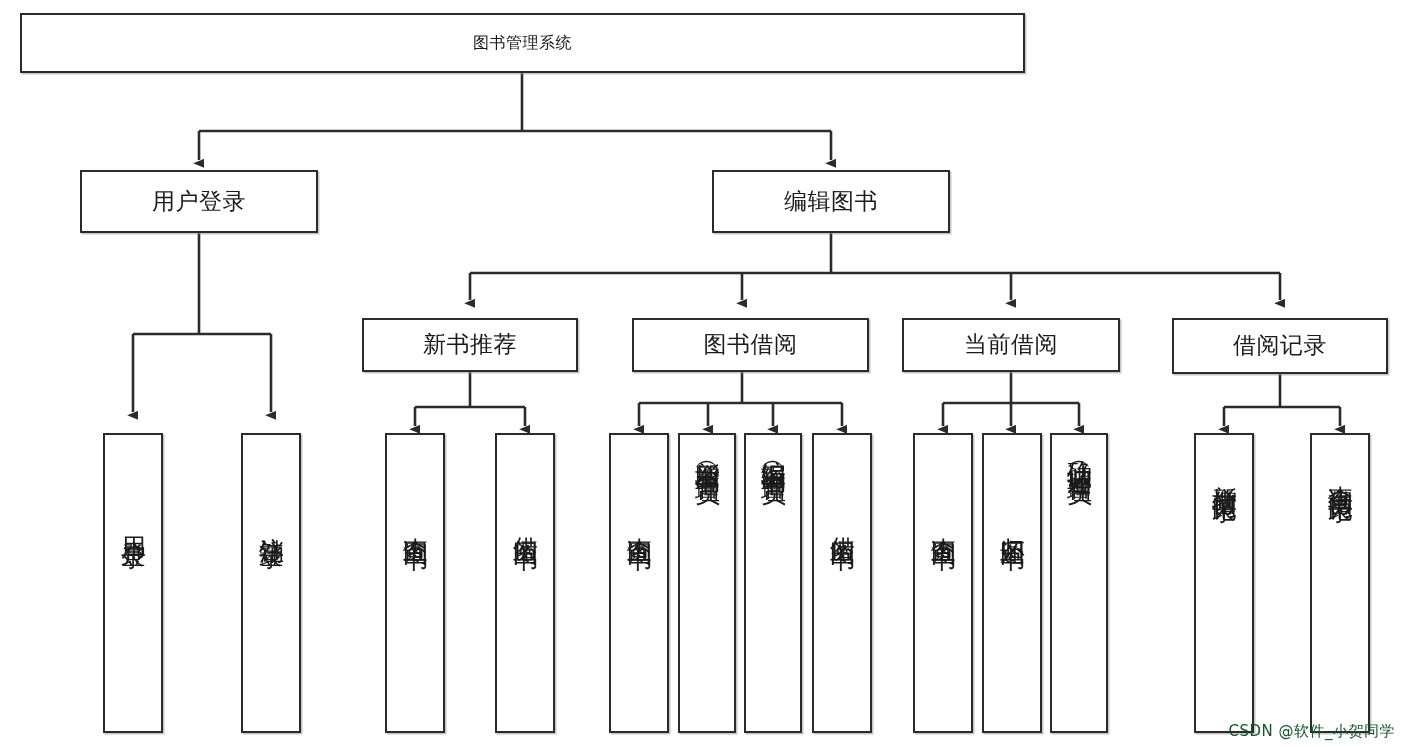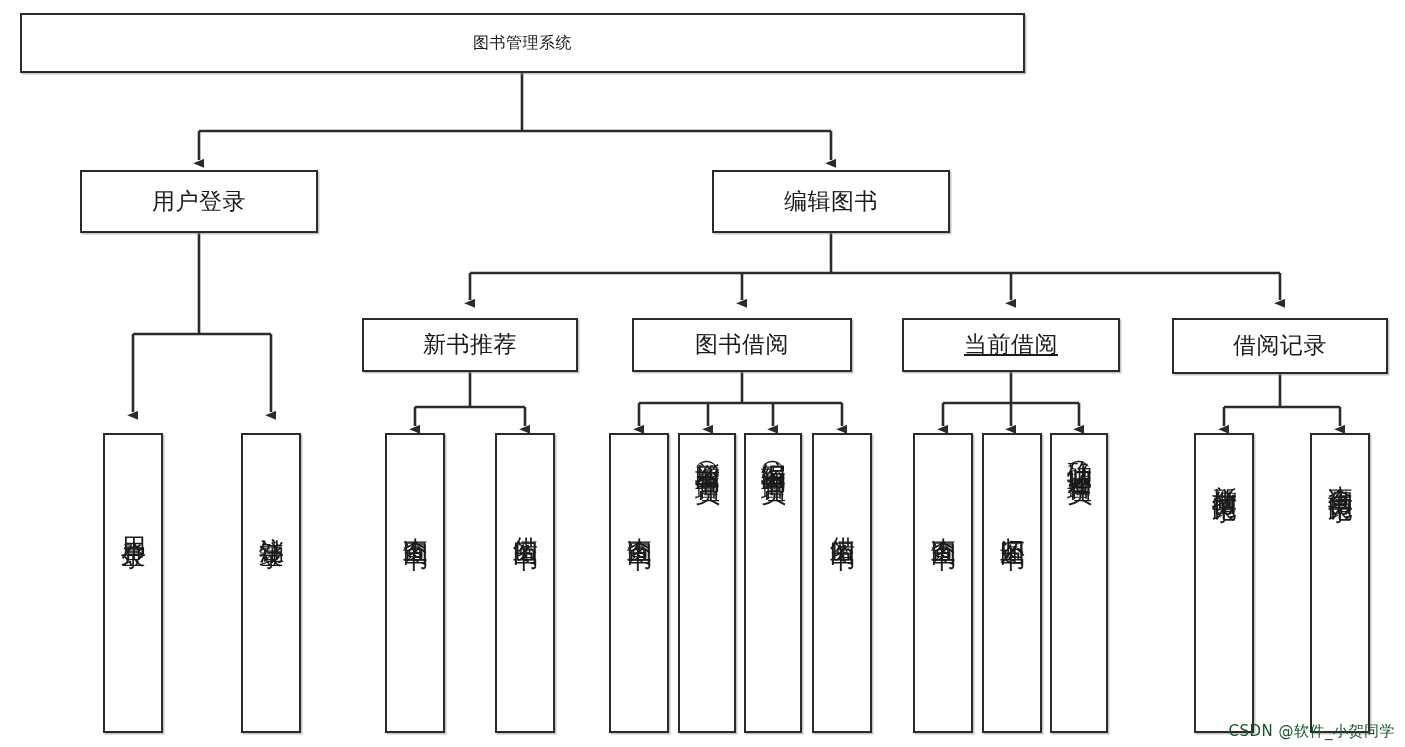--- a/index.html
+++ b/index.html
@@ -137,24 +137,24 @@
   <div class="node h" style="left:80px; top:170px; width:238px; height:63px;">
     <span class="label">用户登录</span>
   </div>
   <div class="node h" style="left:712px; top:170px; width:238px; height:63px;">
     <span class="label">编辑图书</span>
   </div>
 
   <div class="node h" style="left:362px; top:318px; width:216px; height:54px;">
     <span class="label">新书推荐</span>
   </div>
-  <div class="node h" style="left:632px; top:318px; width:220px; height:54px;">
+  <div class="node h" style="left:632px; top:318px; width:237px; height:54px;">
     <span class="label">图书借阅</span>
   </div>
-  <div class="node h" style="left:902px; top:318px; width:218px; height:54px;text-decoration:underline;">
+  <div class="node h" style="left:902px; top:318px; width:218px; height:54px;">
     <span class="label">当前借阅</span>
   </div>
   <div class="node h" style="left:1172px; top:318px; width:216px; height:56px;">
     <span class="label">借阅记录</span>
   </div>
 
   <div class="node v" style="left:103px; top:433px; width:60px; height:300px; padding-top:82px;">
     <span class="label">用户登录</span>
   </div>
   <div class="node v" style="left:241px; top:433px; width:60px; height:300px; padding-top:82px;">

